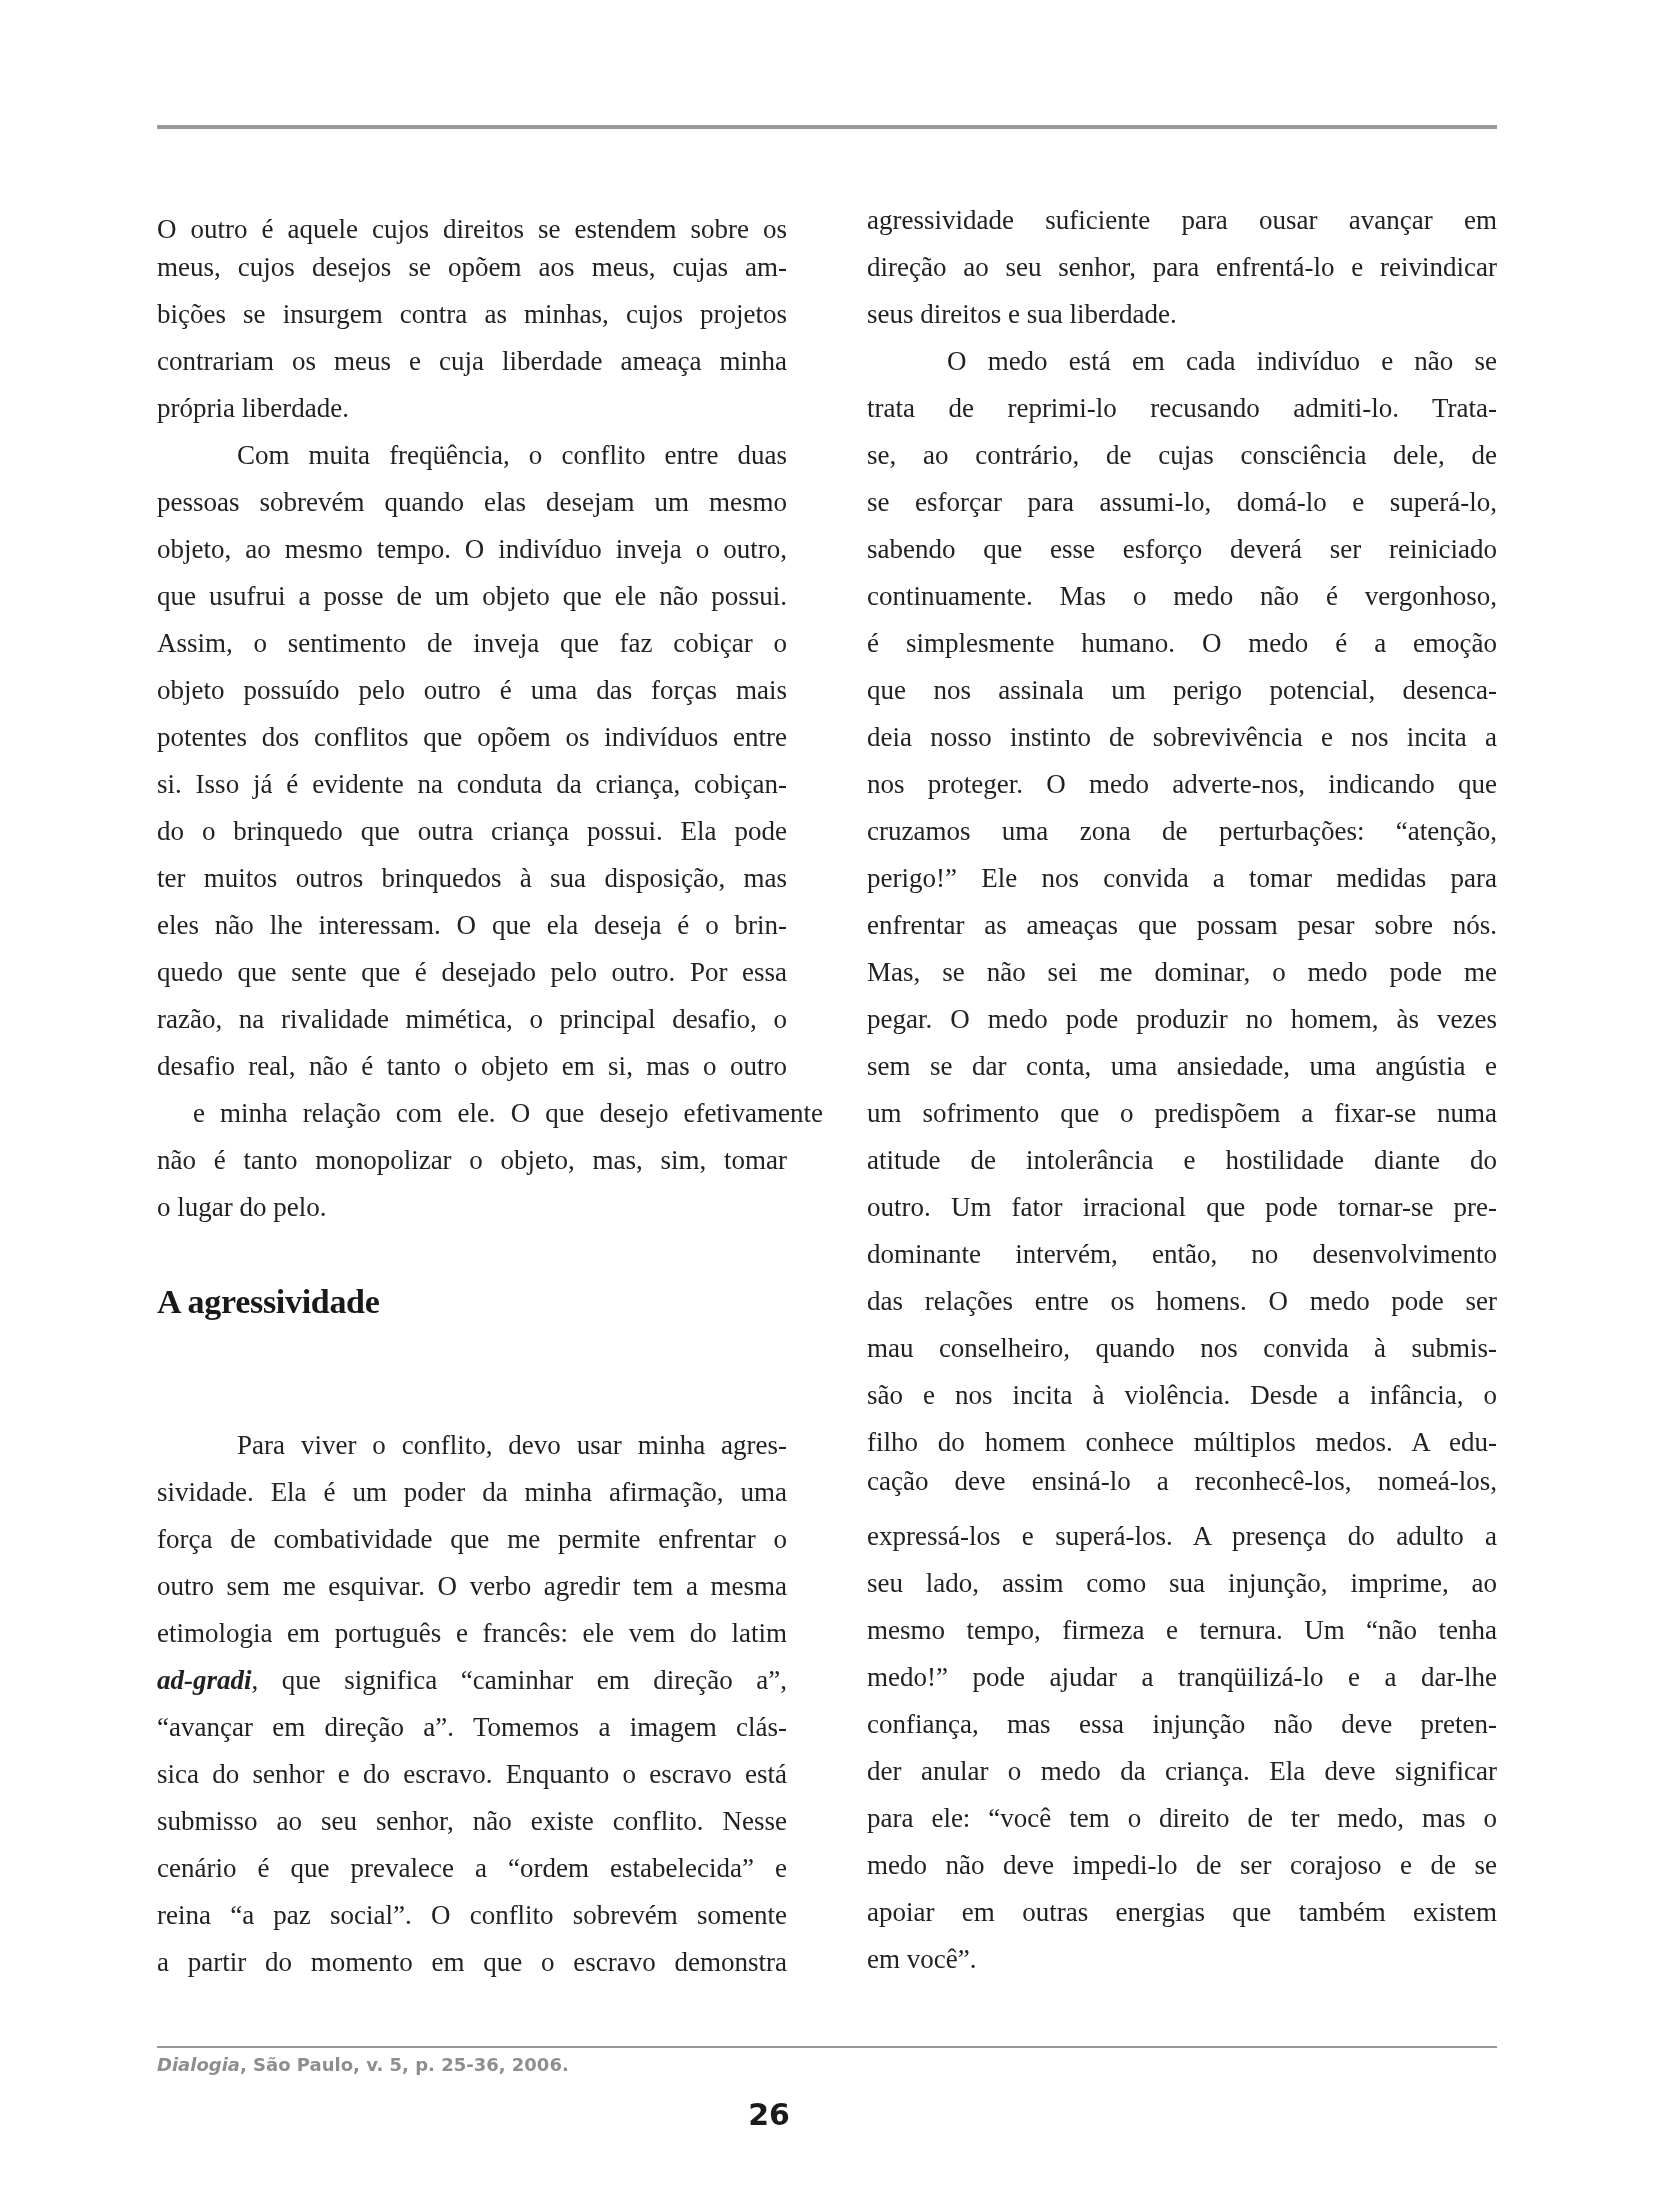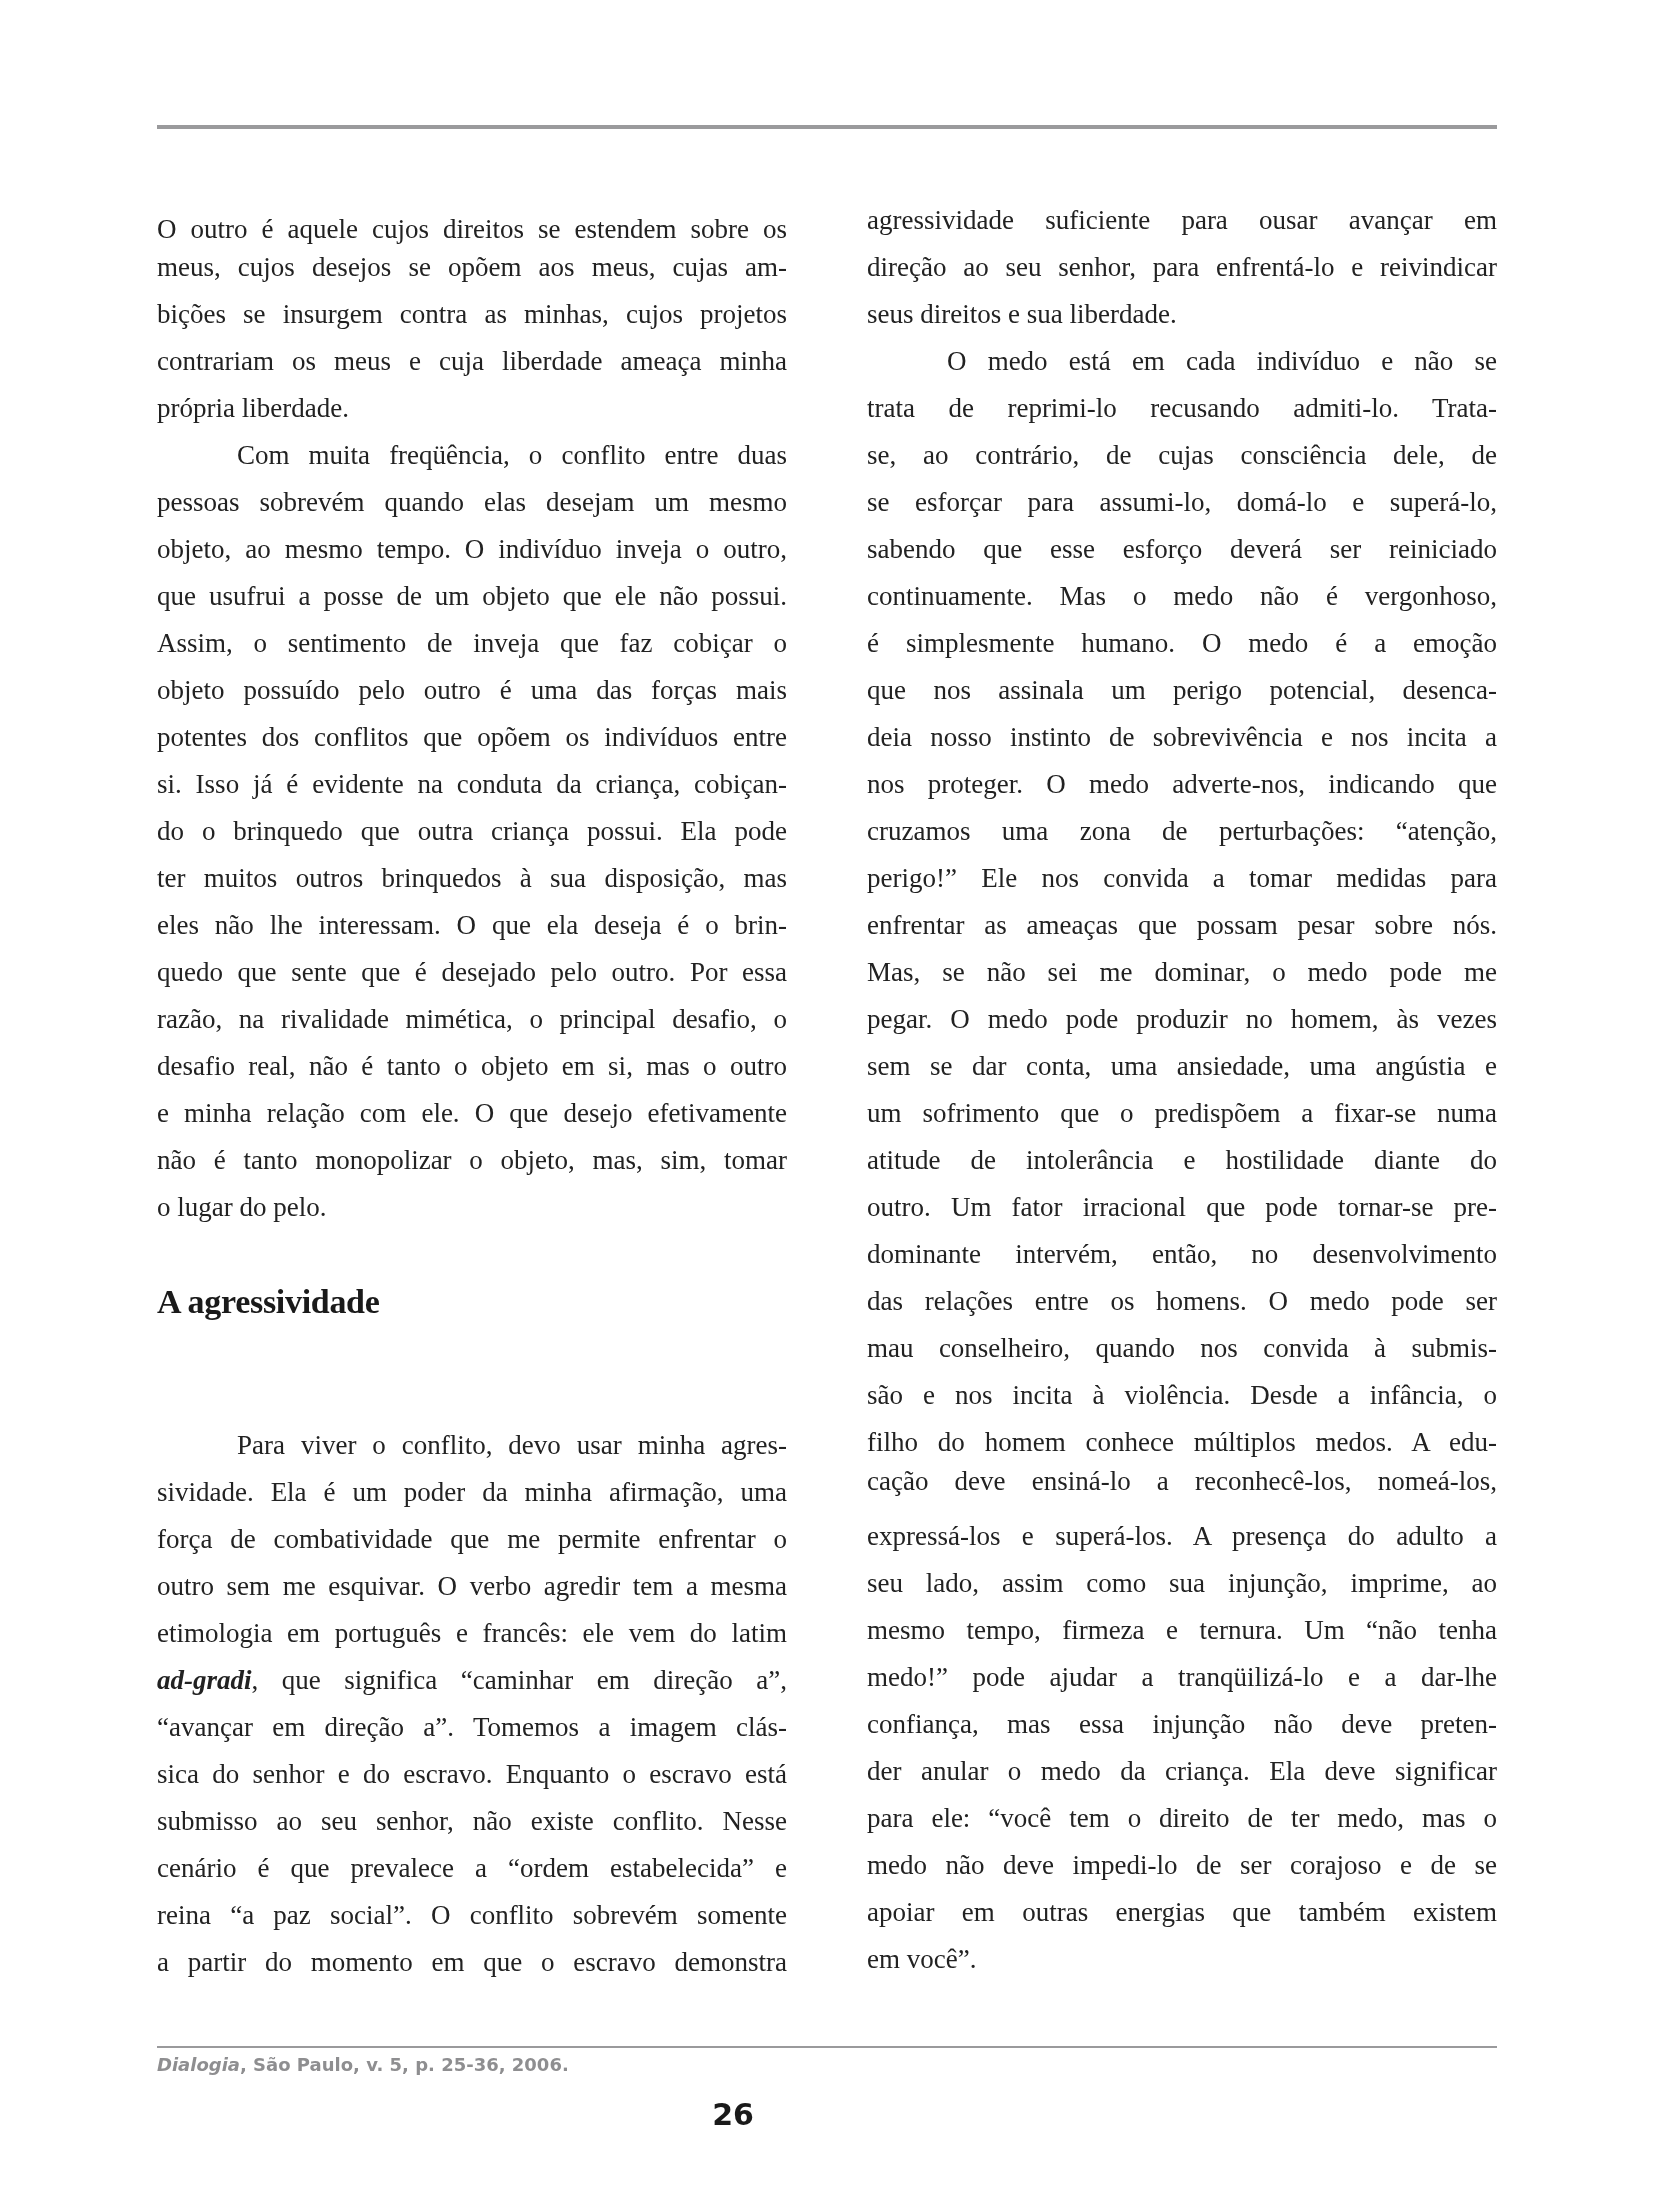--- a/index.html
+++ b/index.html
@@ -10,21 +10,21 @@
   .col { position:absolute; width:630px; font-family:"Liberation Serif", "DejaVu Serif", serif; font-size:27px; color:#222222; }
   .col-left { left:157px; top:0; }
   .col-right { left:867px; top:0; }
   .line { position:absolute; left:0; width:630px; height:47px; line-height:47px; white-space:nowrap; }
   .line.j { text-align:justify; text-align-last:justify; white-space:normal; overflow:hidden; }
   .line.ind { padding-left:80px; width:550px; }
   .heading { position:absolute; left:0; font-family:"Liberation Serif", "DejaVu Serif", serif; font-weight:bold; font-size:34px; color:#1a1a1a; letter-spacing:-0.3px; }
   .italic { font-style:italic; font-weight:bold; }
   .footer-cite { position:absolute; left:157px; top:2054px; font-family:"DejaVu Sans", "Liberation Sans", sans-serif; font-weight:bold; font-size:18px; color:#8e8e90; }
   .footer-cite .journal { font-style:italic; }
-  .page-num { position:absolute; left:0; width:1466px; text-align:center; top:2097px; font-family:"DejaVu Sans", "Liberation Sans", sans-serif; font-weight:bold; font-size:30px; color:#1a1a1a; }
+  .page-num { position:absolute; left:0; width:1466px; text-align:center; top:2097px; font-family:"DejaVu Sans", "Liberation Sans", sans-serif; font-weight:bold; font-size:30px; color:#1a1a1a;padding-left:36px; }
 </style>
 </head>
 <body>
 
 <div class="rule rule-top"></div>
 
 <div class="col col-left" id="colLeft">
     <div class="line j" style="top: 206px;">O outro é aquele cujos direitos se estendem sobre os</div>
     <div class="line j" style="top: 244px;">meus, cujos desejos se opõem aos meus, cujas am-</div>
     <div class="line j" style="top: 291px;">bições se insurgem contra as minhas, cujos projetos</div>
@@ -37,21 +37,21 @@
     <div class="line j" style="top: 620px;">Assim, o sentimento de inveja que faz cobiçar o</div>
     <div class="line j" style="top: 667px;">objeto possuído pelo outro é uma das forças mais</div>
     <div class="line j" style="top: 714px;">potentes dos conflitos que opõem os indivíduos entre</div>
     <div class="line j" style="top: 761px;">si. Isso já é evidente na conduta da criança, cobiçan-</div>
     <div class="line j" style="top: 808px;">do o brinquedo que outra criança possui. Ela pode</div>
     <div class="line j" style="top: 855px;">ter muitos outros brinquedos à sua disposição, mas</div>
     <div class="line j" style="top: 902px;">eles não lhe interessam. O que ela deseja é o brin-</div>
     <div class="line j" style="top: 949px;">quedo que sente que é desejado pelo outro. Por essa</div>
     <div class="line j" style="top: 996px;">razão, na rivalidade mimética, o principal desafio, o</div>
     <div class="line j" style="top: 1043px;">desafio real, não é tanto o objeto em si, mas o outro</div>
-    <div class="line j" style="top: 1090px;">e minha relação com ele. O que desejo efetivamente</div>
+    <div class="line j" style="top: 1090px; margin-left: 36px;">e minha relação com ele. O que desejo efetivamente</div>
     <div class="line j" style="top: 1137px;">não é tanto monopolizar o objeto, mas, sim, tomar</div>
     <div class="line" style="top: 1184px;">o lugar do pelo.</div>
     <div class="heading" style="top: 1283px;">A agressividade</div>
     <div class="line j ind" style="top: 1422px;">Para viver o conflito, devo usar minha agres-</div>
     <div class="line j" style="top: 1469px;">sividade. Ela é um poder da minha afirmação, uma</div>
     <div class="line j" style="top: 1516px;">força de combatividade que me permite enfrentar o</div>
     <div class="line j" style="top: 1563px;">outro sem me esquivar. O verbo agredir tem a mesma</div>
     <div class="line j" style="top: 1610px;">etimologia em português e francês: ele vem do latim</div>
     <div class="line j" style="top: 1657px;"><span class="italic">ad-gradi</span><span>, que significa “caminhar em direção a”,</span></div>
     <div class="line j" style="top: 1704px;">“avançar em direção a”. Tomemos a imagem clás-</div>

